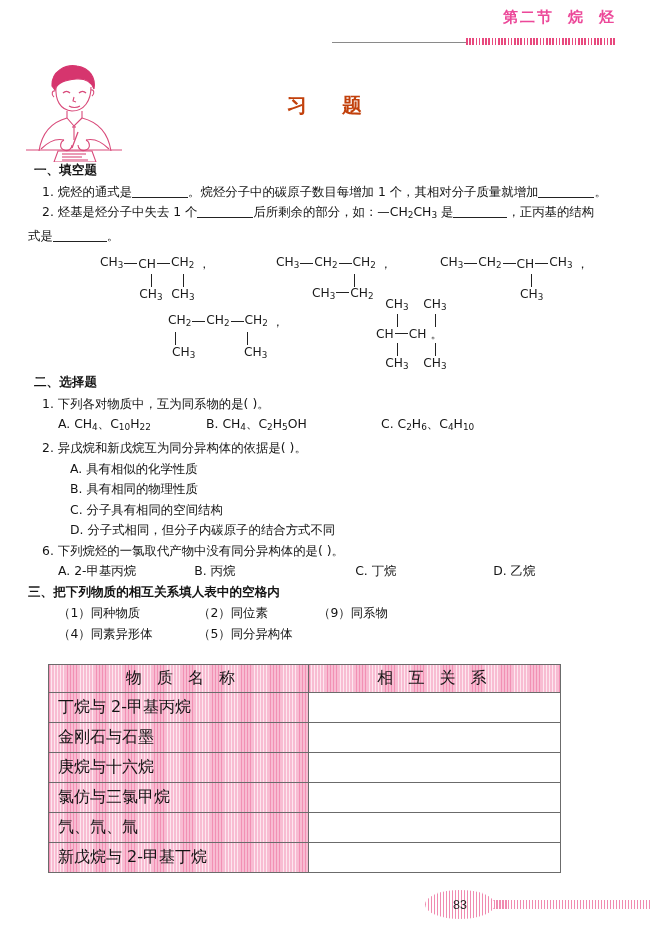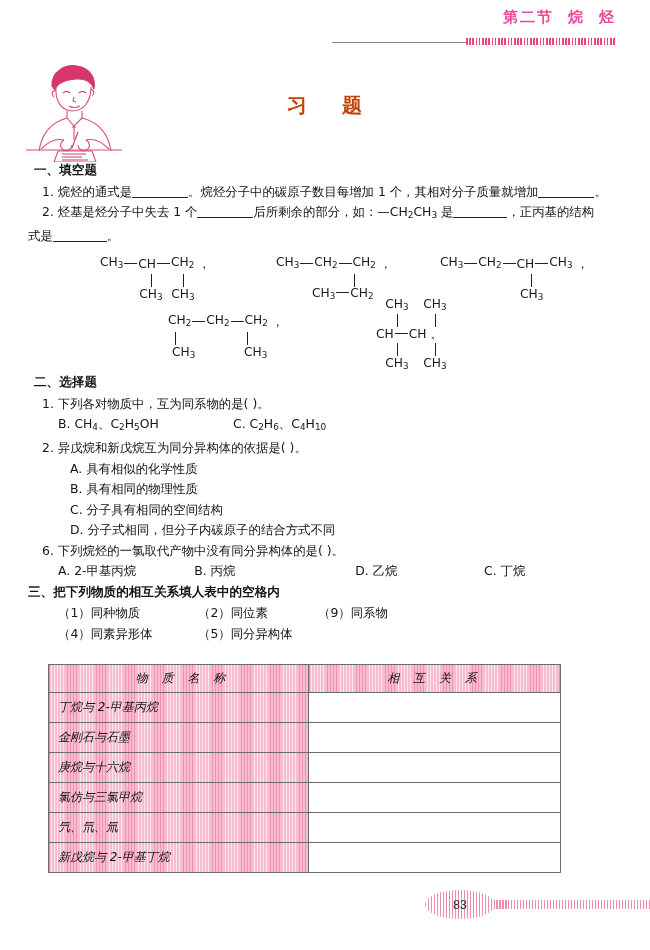--- a/index.html
+++ b/index.html
@@ -145,24 +145,23 @@
     position: absolute;
     left: 48px;
     top: 664px;
     width: 513px;
     border: 1px solid #3a3a3a;
     border-collapse: collapse;
   }
   .rel-table td, .rel-table th {
     border: 1px solid #6b6b6b;
     padding: 0;
-    font-size: 12px;
+    font-size: 16px;
     font-weight: normal;
     color: #141414;
-    font-style: italic;
   }
   .striped {
     background-image: repeating-linear-gradient(
       90deg,
       #f290b4 0px, #f290b4 1.4px,
       #fde7ef 1.4px, #fde7ef 2.9px);
   }
   .cell-name {
     width: 260px;
     height: 30px;
@@ -408,36 +407,37 @@
           </div>
       </div>
     </div>
 
   </div>
 
   <div class="section-head">二、选择题</div>
 
   <div class="q-line">1. 下列各对物质中，互为同系物的是(          )。</div>
   <div class="opt-row">
+    <span class="opt opt-a">A. CH<sub>4</sub>、C<sub>10</sub>H<sub>22</sub></span>
     <span class="opt opt-b">B. CH<sub>4</sub>、C<sub>2</sub>H<sub>5</sub>OH</span>
     <span class="opt opt-c">C. C<sub>2</sub>H<sub>6</sub>、C<sub>4</sub>H<sub>10</sub></span>
   </div>
 
   <div class="q-line">2. 异戊烷和新戊烷互为同分异构体的依据是(          )。</div>
   <div class="opt-block">A. 具有相似的化学性质</div>
   <div class="opt-block">B. 具有相同的物理性质</div>
   <div class="opt-block">C. 分子具有相同的空间结构</div>
   <div class="opt-block">D. 分子式相同，但分子内碳原子的结合方式不同</div>
 
   <div class="q-line">6. 下列烷烃的一氯取代产物中没有同分异构体的是(          )。</div>
   <div class="opt-row">
     <span class="opt opt-a">A. 2-甲基丙烷</span>
     <span class="opt opt-b">B. 丙烷</span>
+    <span class="opt opt-c">C. 丁烷</span>
     <span class="opt opt-d">D. 乙烷</span>
-    <span class="opt opt-c">C. 丁烷</span>
   </div>
 
   <div class="section-head" style="margin-left:0;">三、把下列物质的相互关系填人表中的空格内</div>
   <div class="opt-row" style="margin-left:30px;">
     <span class="opt" style="width:140px;">（1）同种物质</span>
     <span class="opt" style="width:120px;">（2）同位素</span>
     <span class="opt">（9）同系物</span>
   </div>
   <div class="opt-row" style="margin-left:30px;">
     <span class="opt" style="width:140px;">（4）同素异形体</span>

